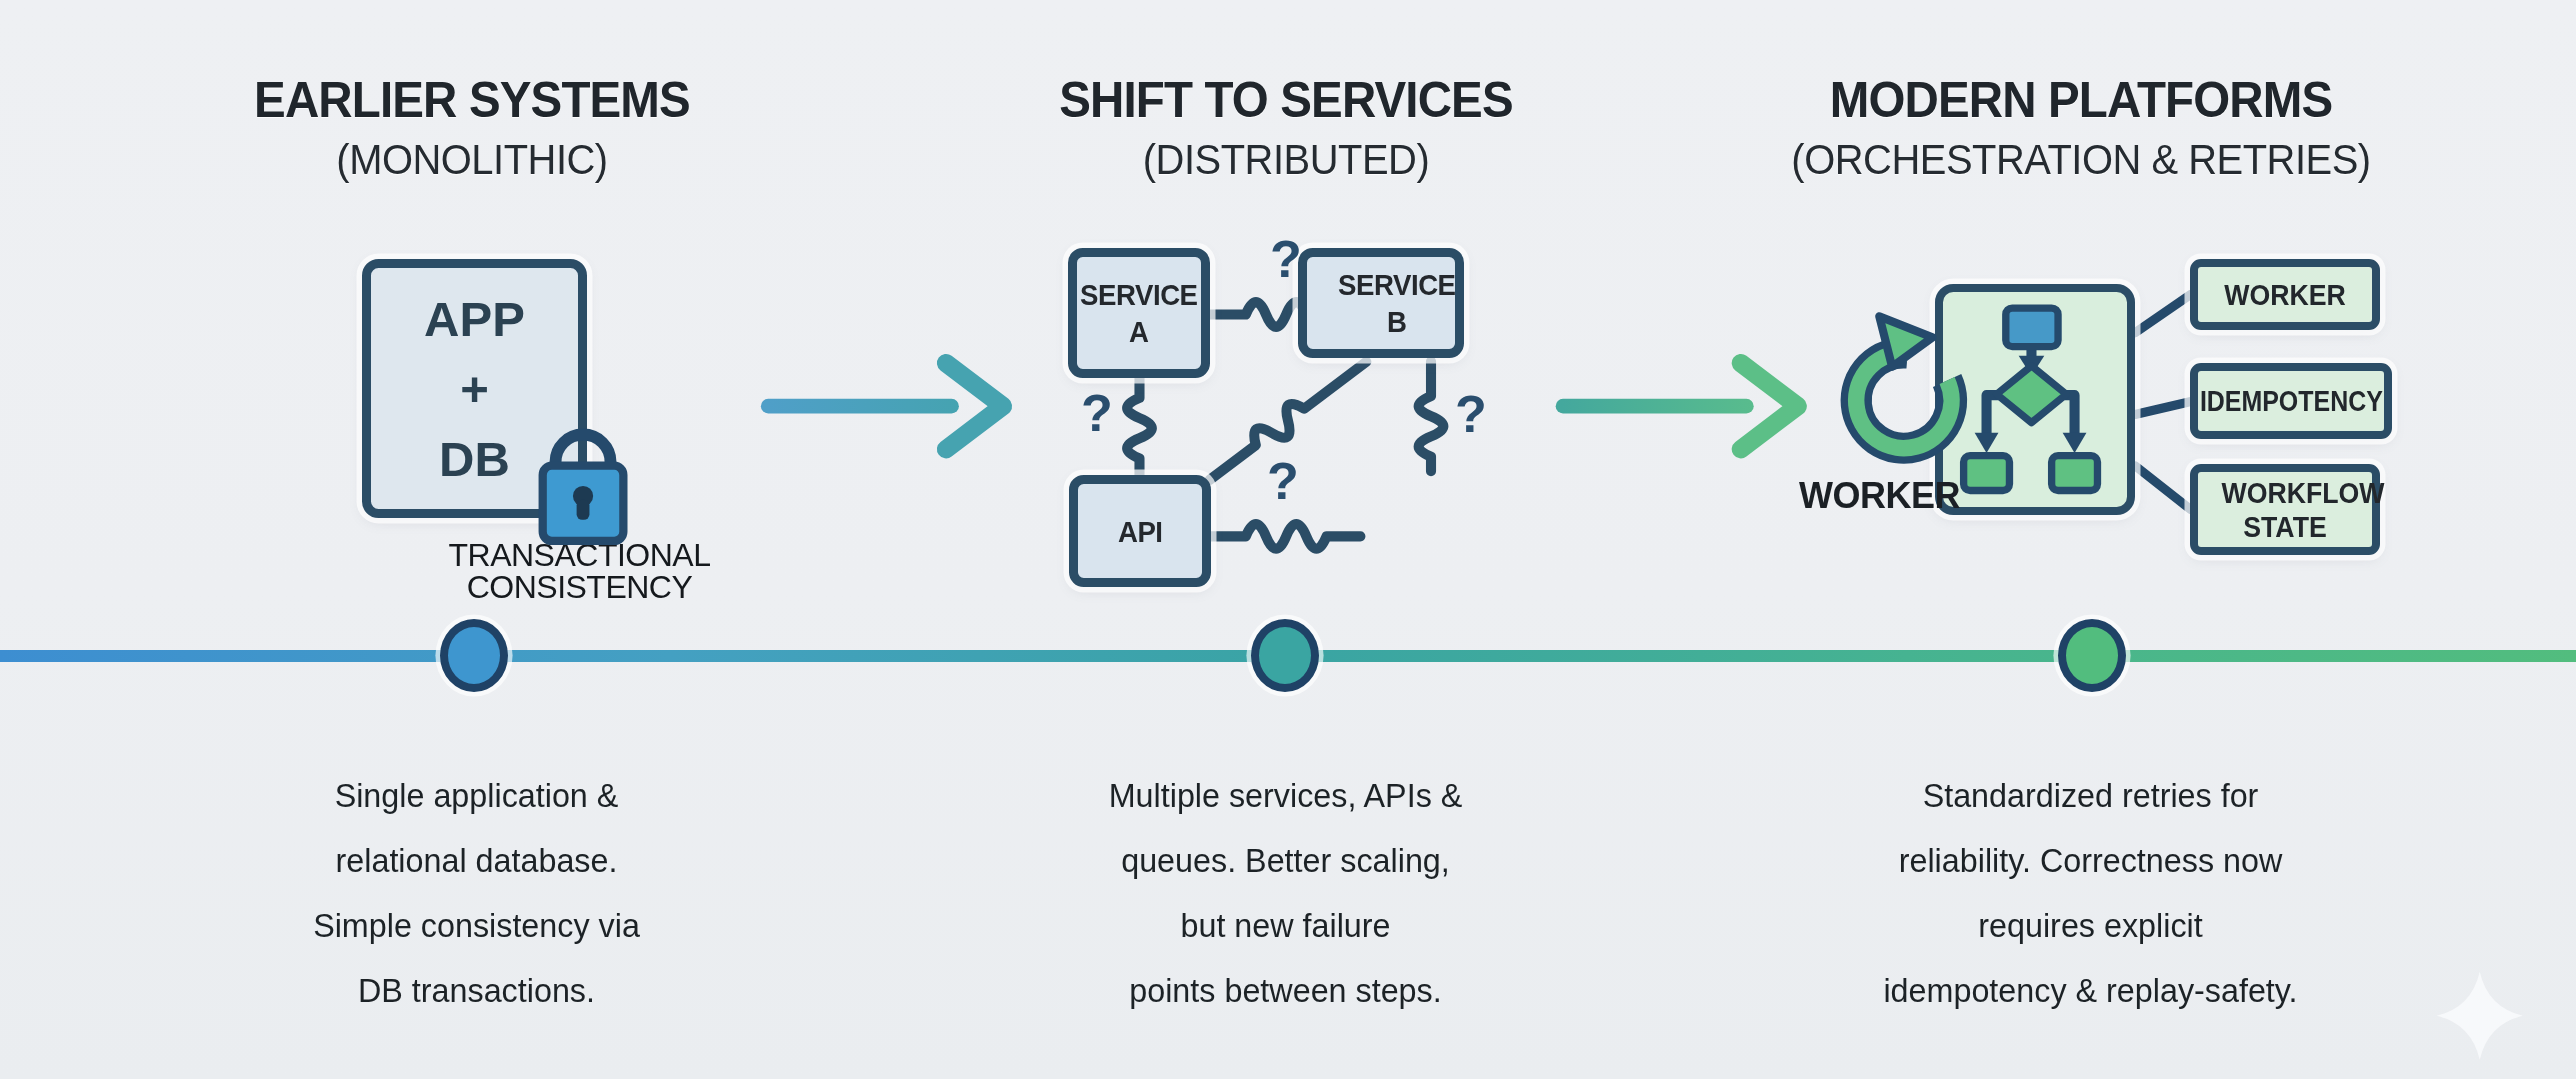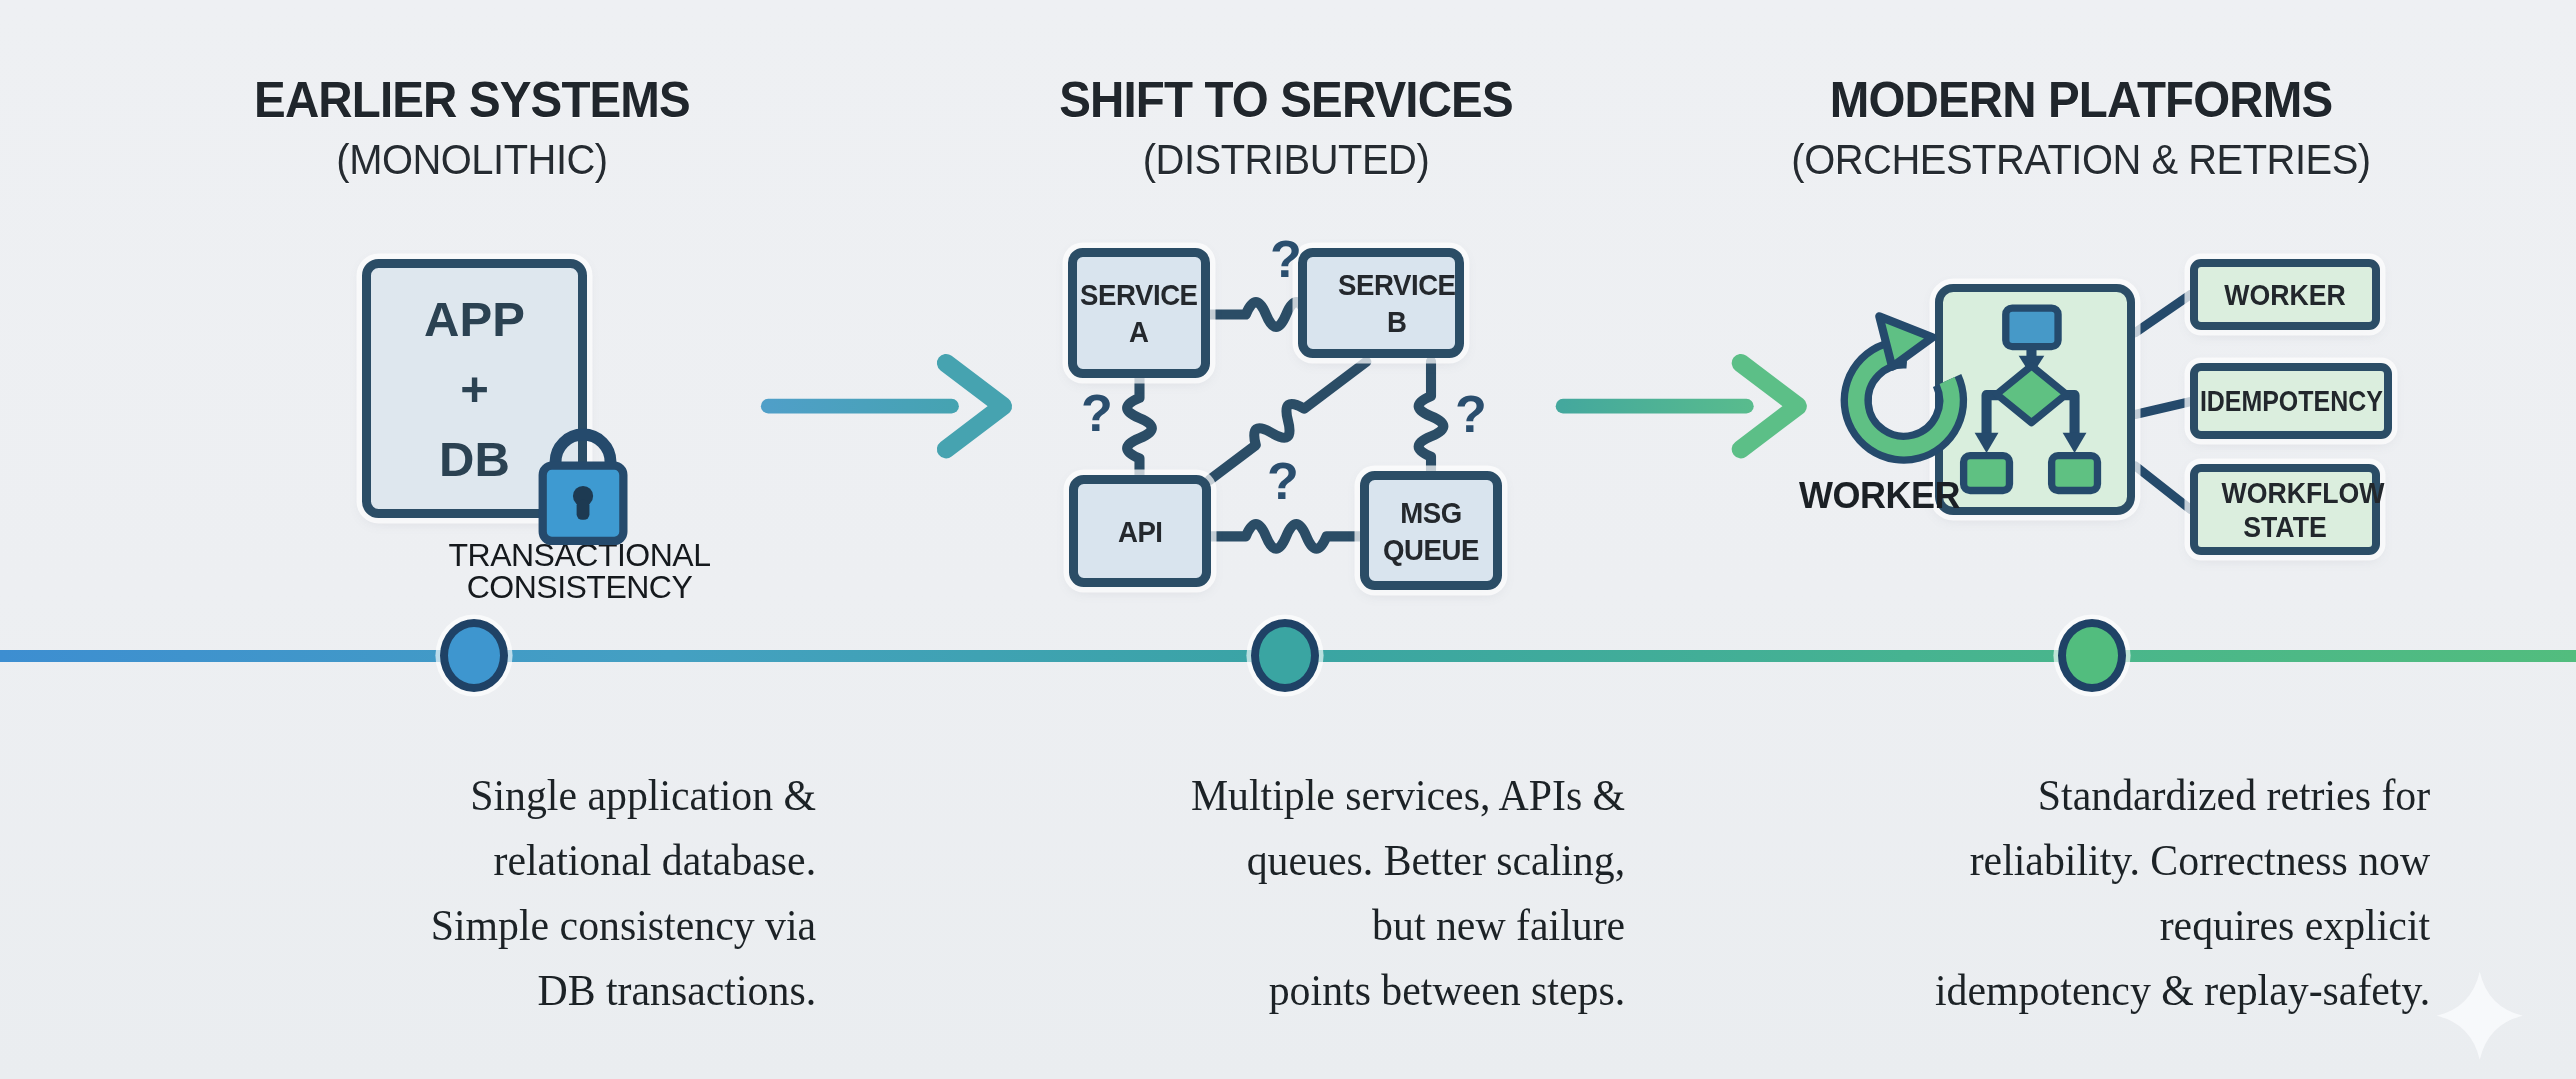--- a/index.html
+++ b/index.html
@@ -42,22 +42,22 @@
              font-size:36px;color:#1b2025;letter-spacing:-0.5px;z-index:2;}
 
   
   .timeline{position:absolute;left:0;top:650px;width:2576px;height:12px;z-index:1;
             background:linear-gradient(90deg,#3d8ed1 0%,#44a0c2 26%,#3aa4a4 50%,#46b391 74%,#52bd7e 100%);}
   .dot{position:absolute;top:619px;width:68px;height:73px;border-radius:50%;
        border:8.3px solid #1f4266;box-sizing:border-box;z-index:2;
        box-shadow:0 0 0 4.6px rgba(255,255,255,.65);}
 
   
-  .desc{position:absolute;width:715px;text-align:right;font-size:44px;
-        line-height:65px;color:#1c2226;z-index:2;font-family:Liberation Serif, serif;}
+  .desc{position:absolute;width:715px;text-align:center;font-size:34px;
+        line-height:65px;color:#1c2226;z-index:2;}
   .desc-inner{transform:scaleX(0.95);transform-origin:center;}
 </style>
 </head>
 <body>
 
 <div class="canvas">
 
   <svg id="svg-back" class="layer" viewBox="0 0 2810 1178">
     <defs>
       <linearGradient id="g1" x1="838" y1="0" x2="1098" y2="0" gradientUnits="userSpaceOnUse">
@@ -130,23 +130,20 @@
 
   <div class="node bluebox halo" style="left:1068px;top:248px;width:142px;height:130px;">
     <span class="lbl">SERVICE A</span>
   </div>
   <div class="node bluebox halo" style="left:1298px;top:248px;width:166px;height:110px;padding-left:32px;">
     <span class="lbl">SERVICE B</span>
   </div>
   <div class="node bluebox halo" style="left:1069px;top:475px;width:142px;height:112px;">
     <span class="lbl">API</span>
   </div>
-  <div class="node bluebox halo" style="left:1360px;top:471px;width:142px;height:119px;">
-    <span class="lbl">MSG QUEUE</span>
-  </div>
 
   <div class="qmark" style="left:1254px;top:229px;">?</div>
   <div class="qmark" style="left:1065px;top:383px;">?</div>
   <div class="qmark" style="left:1439px;top:384px;">?</div>
   <div class="qmark" style="left:1251px;top:451px;">?</div>
 
   <div class="node halo" style="left:1935px;top:284px;width:200px;height:231px;border-width:8.3px;
        border-radius:18.3px;background:#d9eedd;"></div>
 
   <div class="node greenbox halo" style="left:2190px;top:259px;width:190px;height:71px;">

